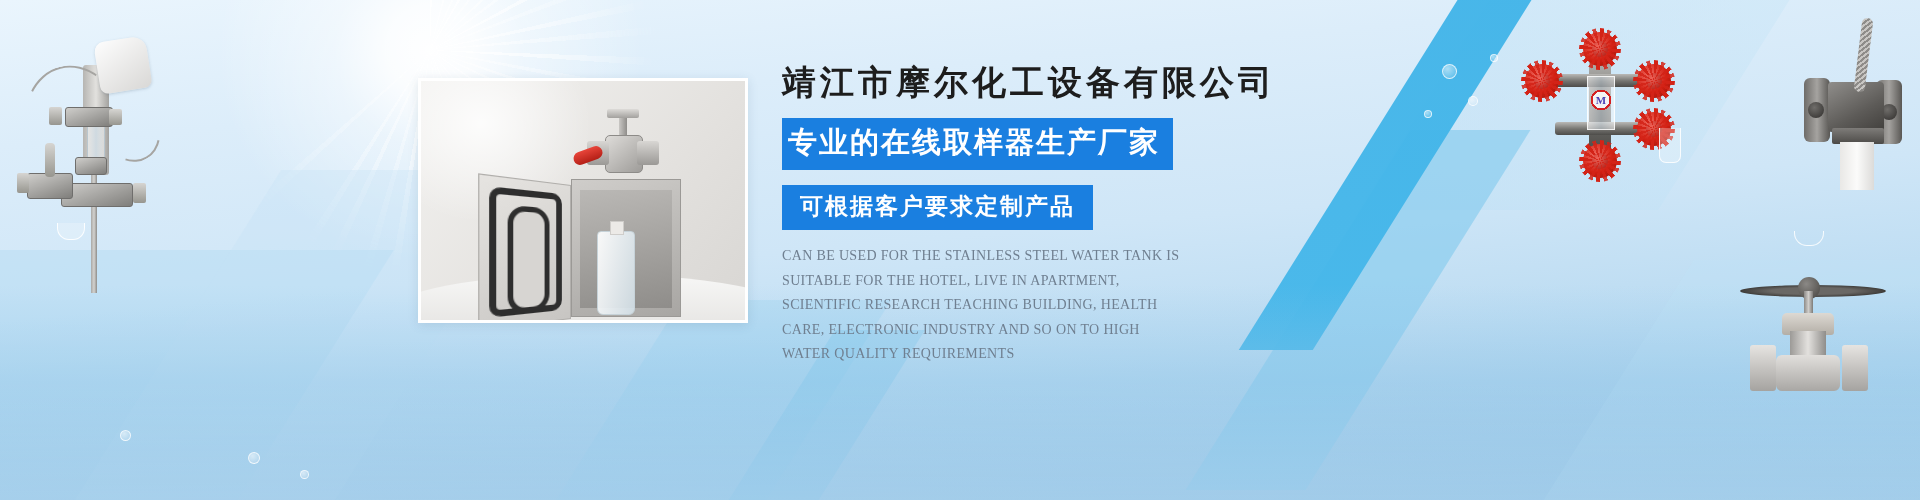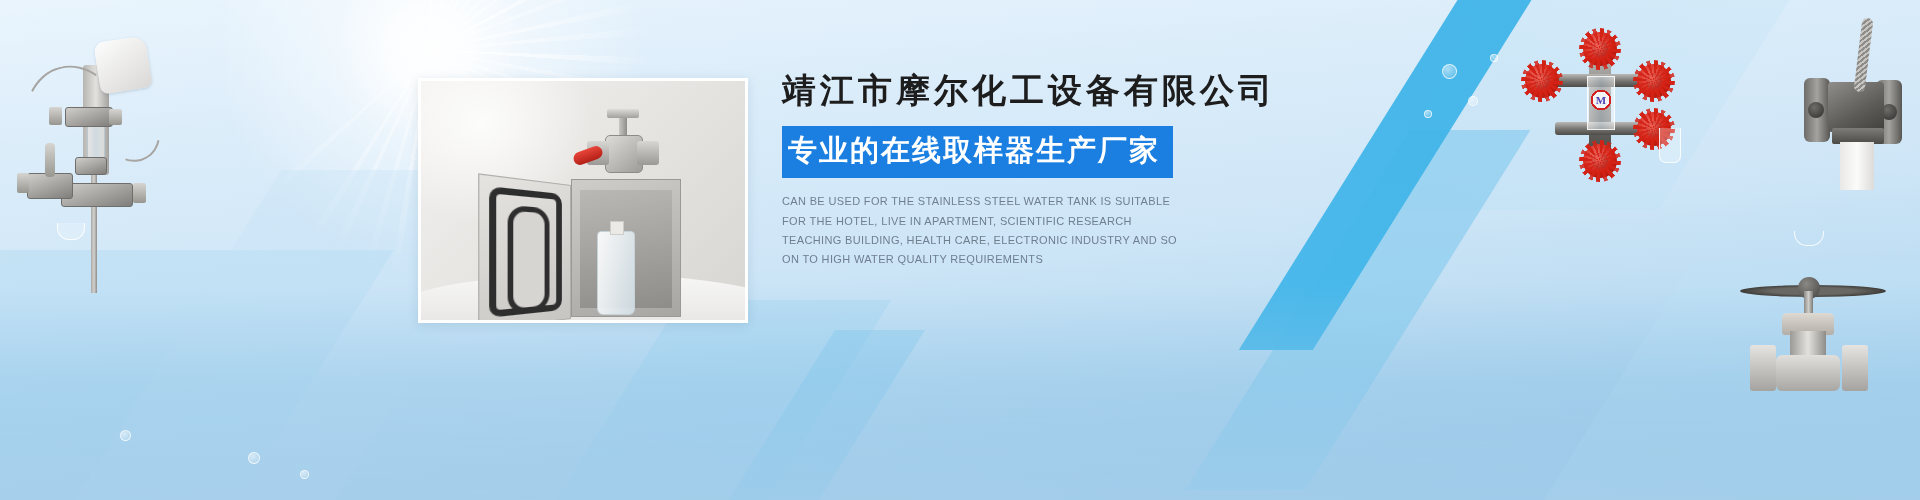--- a/index.html
+++ b/index.html
@@ -130,21 +130,21 @@
     background:radial-gradient(ellipse at 50% 50%,#6a6865 0 40%,#3f3d3a 70%,rgba(60,58,55,.15) 100%);}
   .gv-knob{position:absolute;left:78px;top:52px;width:22px;height:22px;border-radius:50%;background:radial-gradient(circle at 38% 32%,#8b8986,#45433f);}
   .gv-stem{position:absolute;left:84px;top:66px;width:9px;height:62px;background:linear-gradient(90deg,#8d8b88,#cfcdca,#7d7b78);}
   .gv-bonnet{position:absolute;left:62px;top:88px;width:52px;height:22px;background:linear-gradient(180deg,#ddd9d3,#b3aea6);border-radius:5px 5px 3px 3px;}
   .gv-neck{position:absolute;left:70px;top:106px;width:36px;height:32px;background:linear-gradient(90deg,#9c9a97,#e3e1de,#8f8d8a);}
   .gv-body{position:absolute;left:56px;top:130px;width:64px;height:36px;background:linear-gradient(180deg,#e1dfdc,#a9a7a4);border-radius:6px;}
   .gv-fl{position:absolute;top:120px;width:26px;height:46px;background:linear-gradient(180deg,#e6e4e1,#a5a3a0);border-radius:3px;}
   .gv-glass{position:absolute;left:74px;top:6px;width:28px;height:14px;border:1px solid rgba(255,255,255,.85);border-top:none;border-radius:0 0 13px 13px;}
 
   
-  .copy{position:absolute;left:782px;top:72px;width:620px;}
+  .copy{position:absolute;left:782px;top:64px;width:620px;}
   .company{
     font-family:"Liberation Serif","DejaVu Serif",serif;
     font-weight:700;font-size:34px;letter-spacing:4px;color:#1d1d1d;
     line-height:1.1;white-space:nowrap;
   }
   .tagline{
     display:inline-block;margin-top:17px;
     background:#1a7fe0;color:#ffffff;
     font-size:29px;font-weight:700;letter-spacing:2px;
     padding:5px 13px 7px 6px;white-space:nowrap;
@@ -154,22 +154,22 @@
     white-space:nowrap;text-shadow:0 1px 0 rgba(255,255,255,.65);
   }
   .cta{
     display:inline-block;margin-top:15px;
     background:#1a7fe0;color:#ffffff;
     font-size:23px;font-weight:700;letter-spacing:2px;
     padding:6px 18px 8px 18px;white-space:nowrap;
   }
   .eng{
     margin-top:14px;width:400px;
-    font-family:Liberation Sans, sans-serif;
-    font-size:11px;line-height:1.75;letter-spacing:.35px;
+    font-family:Liberation Serif, serif;
+    font-size:14px;line-height:1.75;letter-spacing:.35px;
     color:#6f7f90;text-transform:uppercase;
   }
 
   
   .logo{
     position:absolute;left:222px;top:458px;
     font-family:"Liberation Serif","DejaVu Serif",serif;
     font-weight:700;font-size:35px;letter-spacing:1px;
     color:rgba(255,255,255,.10);
     text-shadow:
@@ -296,17 +296,18 @@
     <div class="gv-bonnet"></div>
     <div class="gv-neck"></div>
     <div class="gv-fl" style="left:30px;"></div>
     <div class="gv-fl" style="left:122px;"></div>
     <div class="gv-body"></div>
   </div>
 
   <div class="copy">
     <div class="company">靖江市摩尔化工设备有限公司</div>
     <div><span class="tagline">专业的在线取样器生产厂家</span></div>
+    <div><span class="cta">可根据客户要求定制产品</span></div>
     <div class="eng">CAN BE USED FOR THE STAINLESS STEEL WATER TANK IS SUITABLE FOR THE HOTEL, LIVE IN APARTMENT, SCIENTIFIC RESEARCH TEACHING BUILDING, HEALTH CARE, ELECTRONIC INDUSTRY AND SO ON TO HIGH WATER QUALITY REQUIREMENTS</div>
   </div>
 
 
 </div>
 
 </body></html>

